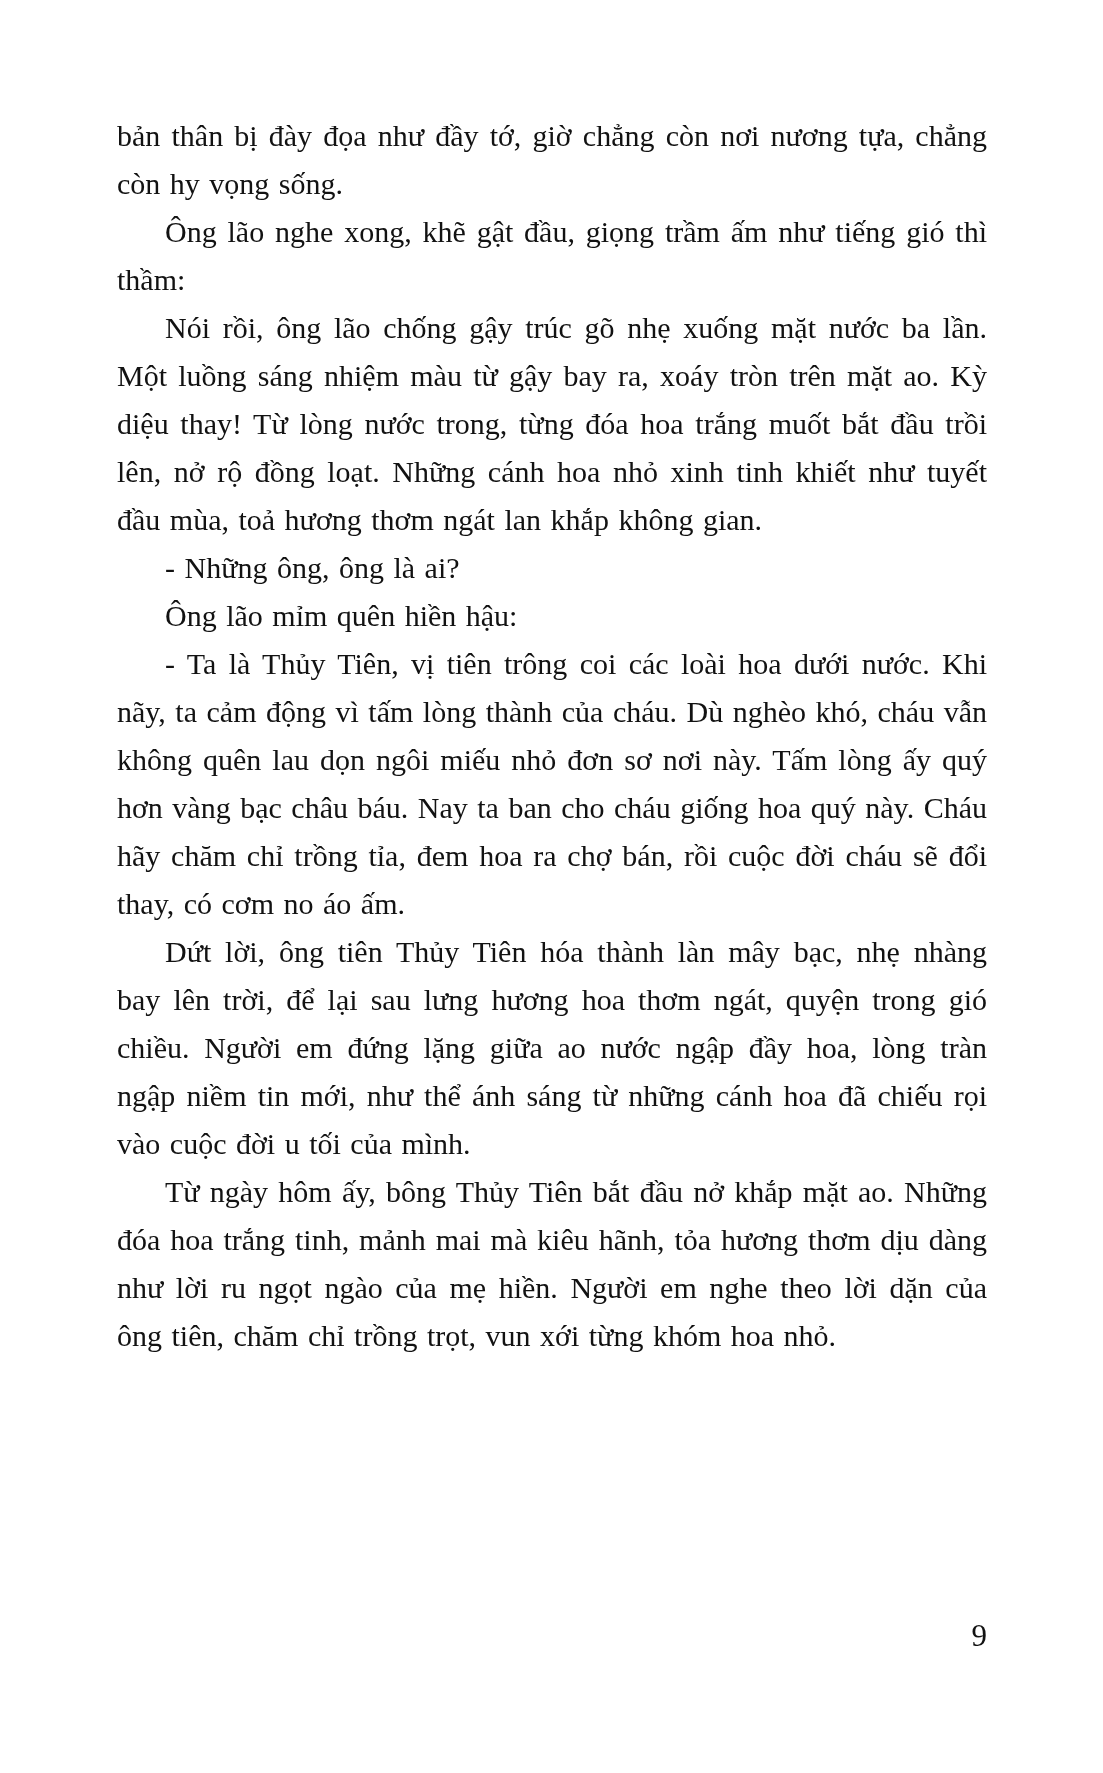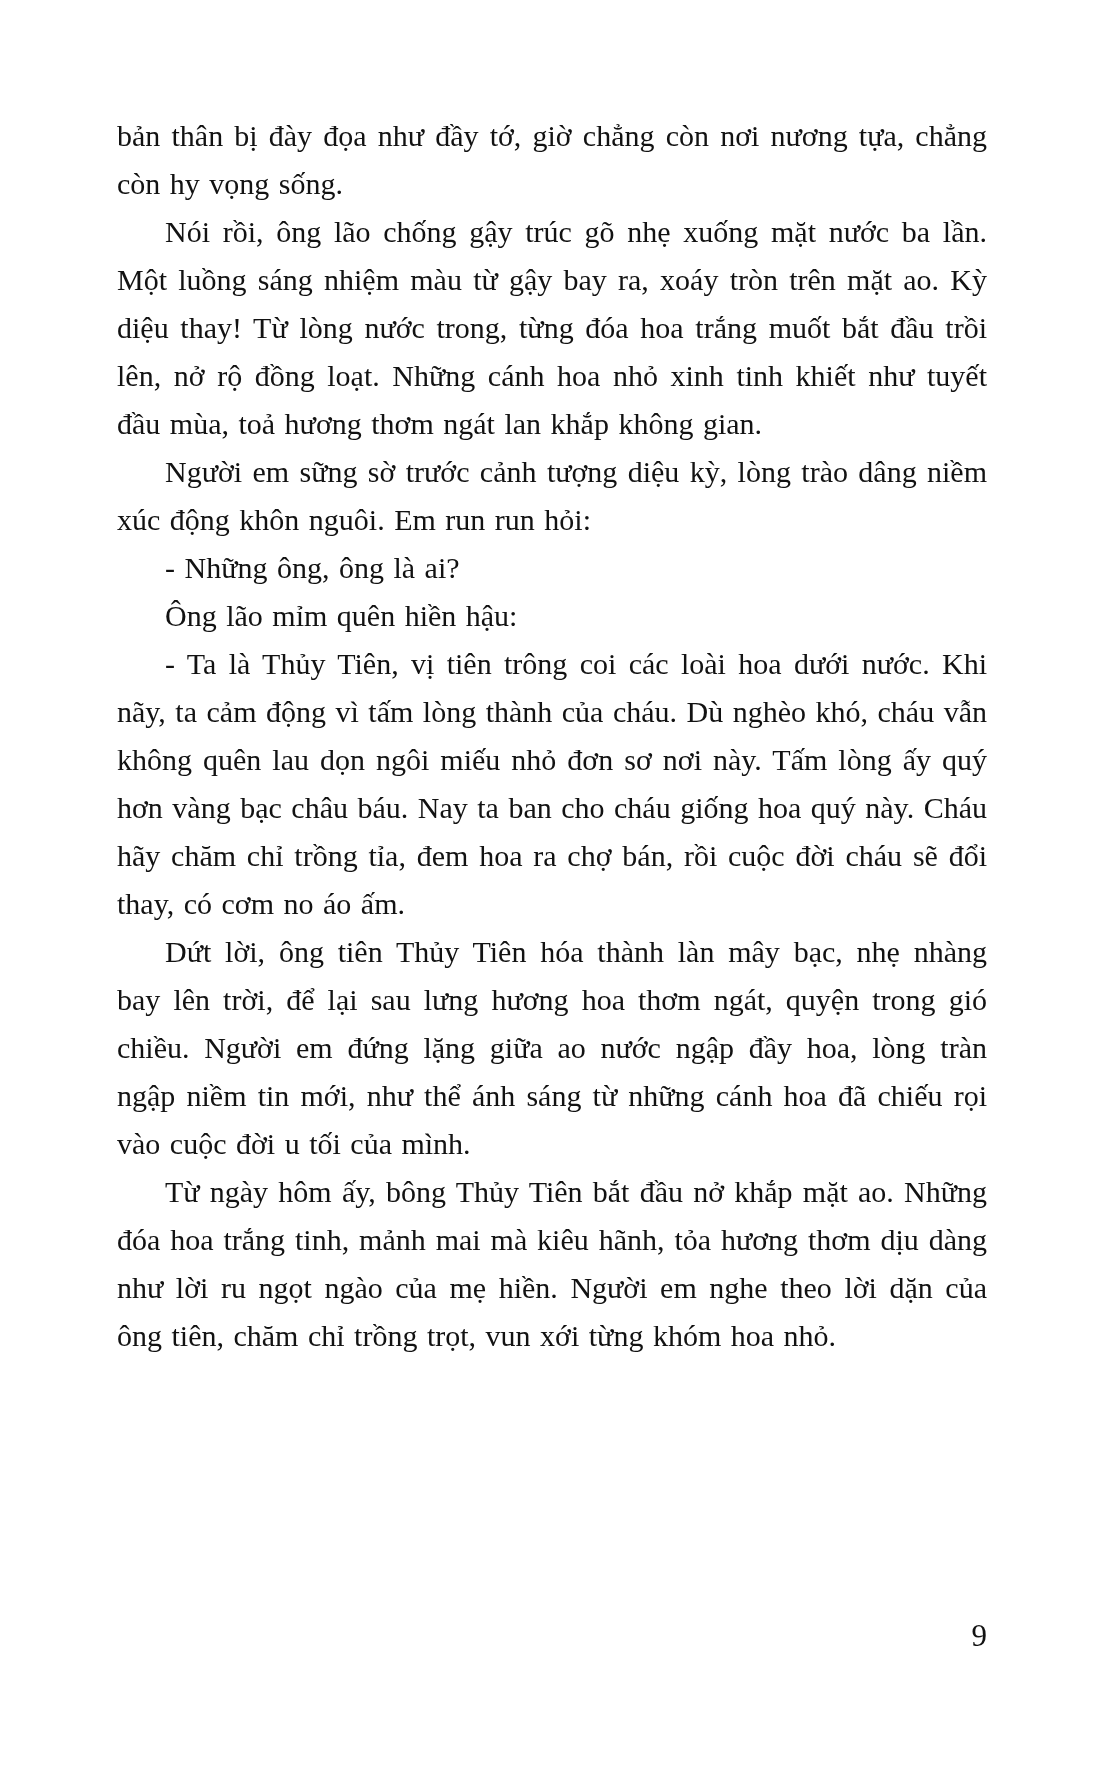--- a/index.html
+++ b/index.html
@@ -50,22 +50,22 @@
     line-height: 48px;
     text-align: right;
   }
 </style>
 </head>
 <body>
 
 <div class="book-page">
   <div class="text-block">
     <p class="para continuation">bản thân bị đày đọa như đầy tớ, giờ chẳng còn nơi nương tựa, chẳng còn hy vọng sống.</p>
+    <p class="para">Ông lão nghe xong, khẽ gật đầu, giọng trầm ấm như tiếng gió thì thầm:</p>
     <p class="para">Nói rồi, ông lão chống gậy trúc gõ nhẹ xuống mặt nước ba lần. Một luồng sáng nhiệm màu từ gậy bay ra, xoáy tròn trên mặt ao. Kỳ diệu thay! Từ lòng nước trong, từng đóa hoa trắng muốt bắt đầu trồi lên, nở rộ đồng loạt. Những cánh hoa nhỏ xinh tinh khiết như tuyết đầu mùa, toả hương thơm ngát lan khắp không gian.</p>
-    <p class="para">Người em sững sờ trước cảnh tượng diệu kỳ, lòng trào dâng niềm xúc động khôn nguôi. Em run run hỏi:</p>
     <p class="para">- Những ông, ông là ai?</p>
     <p class="para">Ông lão mỉm quên hiền hậu:</p>
     <p class="para">- Ta là Thủy Tiên, vị tiên trông coi các loài hoa dưới nước. Khi nãy, ta cảm động vì tấm lòng thành của cháu. Dù nghèo khó, cháu vẫn không quên lau dọn ngôi miếu nhỏ đơn sơ nơi này. Tấm lòng ấy quý hơn vàng bạc châu báu. Nay ta ban cho cháu giống hoa quý này. Cháu hãy chăm chỉ trồng tỉa, đem hoa ra chợ bán, rồi cuộc đời cháu sẽ đổi thay, có cơm no áo ấm.</p>
     <p class="para">Dứt lời, ông tiên Thủy Tiên hóa thành làn mây bạc, nhẹ nhàng bay lên trời, để lại sau lưng hương hoa thơm ngát, quyện trong gió chiều. Người em đứng lặng giữa ao nước ngập đầy hoa, lòng tràn ngập niềm tin mới, như thể ánh sáng từ những cánh hoa đã chiếu rọi vào cuộc đời u tối của mình.</p>
     <p class="para">Từ ngày hôm ấy, bông Thủy Tiên bắt đầu nở khắp mặt ao. Những đóa hoa trắng tinh, mảnh mai mà kiêu hãnh, tỏa hương thơm dịu dàng như lời ru ngọt ngào của mẹ hiền. Người em nghe theo lời dặn của ông tiên, chăm chỉ trồng trọt, vun xới từng khóm hoa nhỏ.</p>
   </div>
   <div class="page-number">9</div>
 </div>
 
 </body></html>

